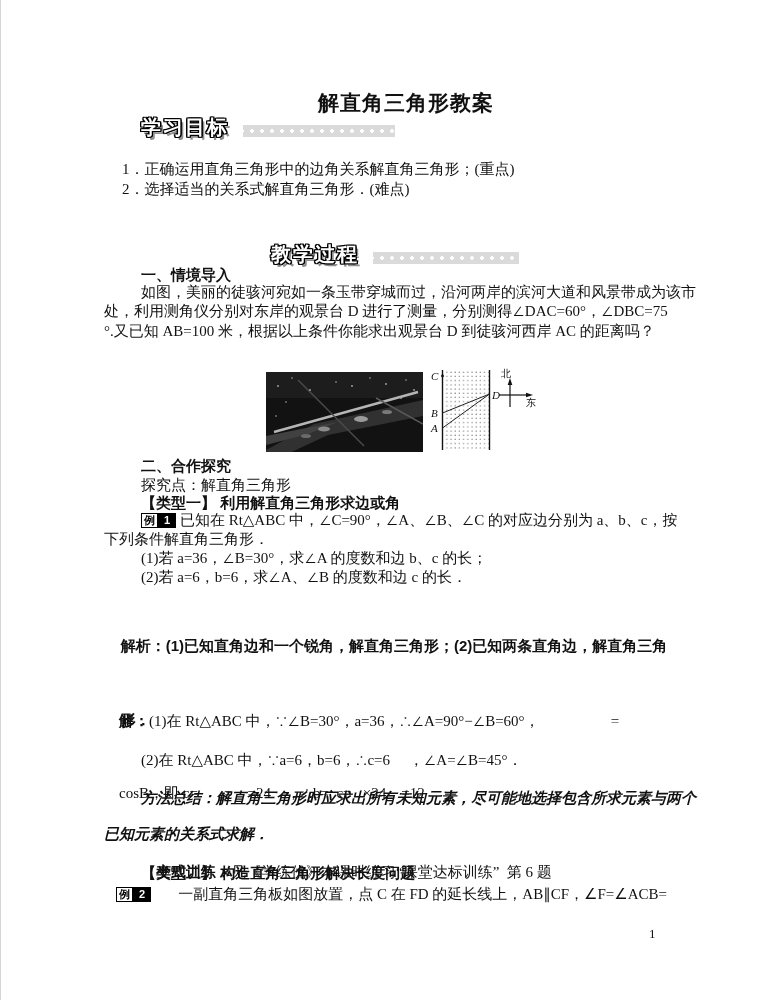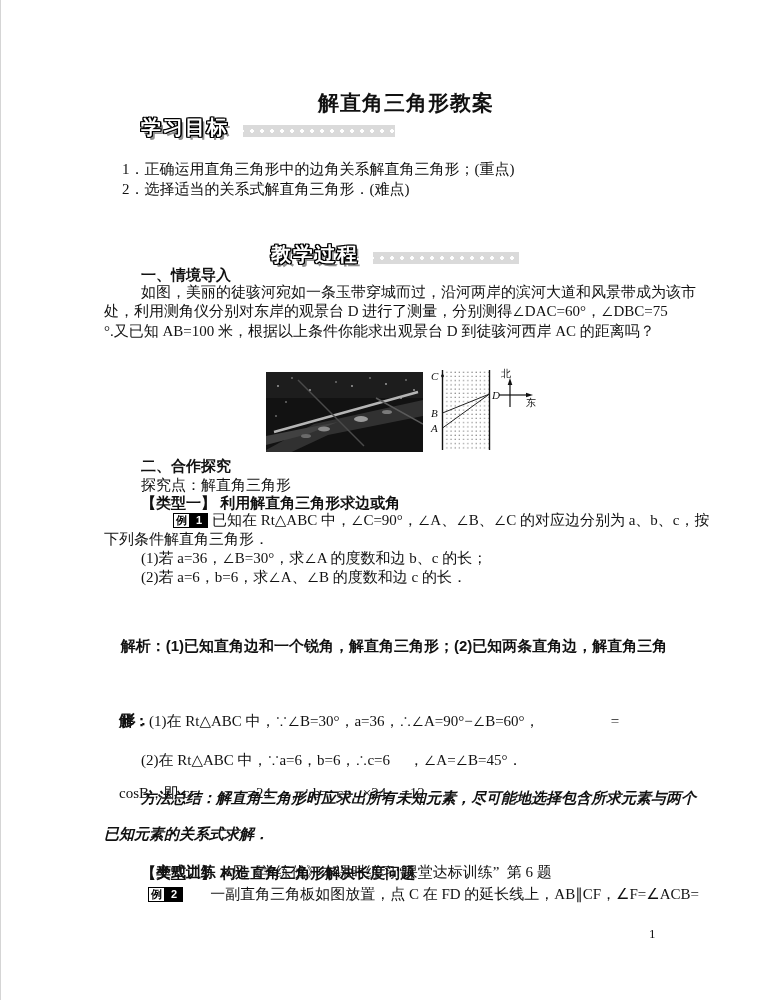--- a/index.html
+++ b/index.html
@@ -31,21 +31,21 @@
       -1.3px 0 0 #000, 1.3px 0 0 #000, 0 -1.3px 0 #000, 0 1.3px 0 #000,
       3px 3px 0 #8f8f8f;
   }
   .dotted-bar {
     display:inline-block; height:12px; margin-left:14px; margin-top:6px;
     background-color:#dadada;
     background-image:radial-gradient(circle, #ffffff 1.6px, rgba(255,255,255,0) 1.8px);
     background-size:10px 12px; background-position:4px 50%; background-repeat:repeat-x;
   }
 
-  .ex-badge { display:inline-block; vertical-align:1px; line-height:normal;margin-left:32px; }
+  .ex-badge { display:inline-block; vertical-align:1px; line-height:normal; }
   .ex-word {
     display:inline-block; border:1.5px solid #000; background:#fff; color:#000;
     font-family:"Liberation Sans", sans-serif; font-weight:bold; font-size:11px;
     line-height:13px; padding:0 2px; vertical-align:middle;
   }
   .ex-num {
     display:inline-block; border:1.5px solid #000; background:#000; color:#fff;
     font-family:"Liberation Sans", sans-serif; font-weight:bold; font-size:11px;
     line-height:13px; padding:0 5px; vertical-align:middle;
   }

